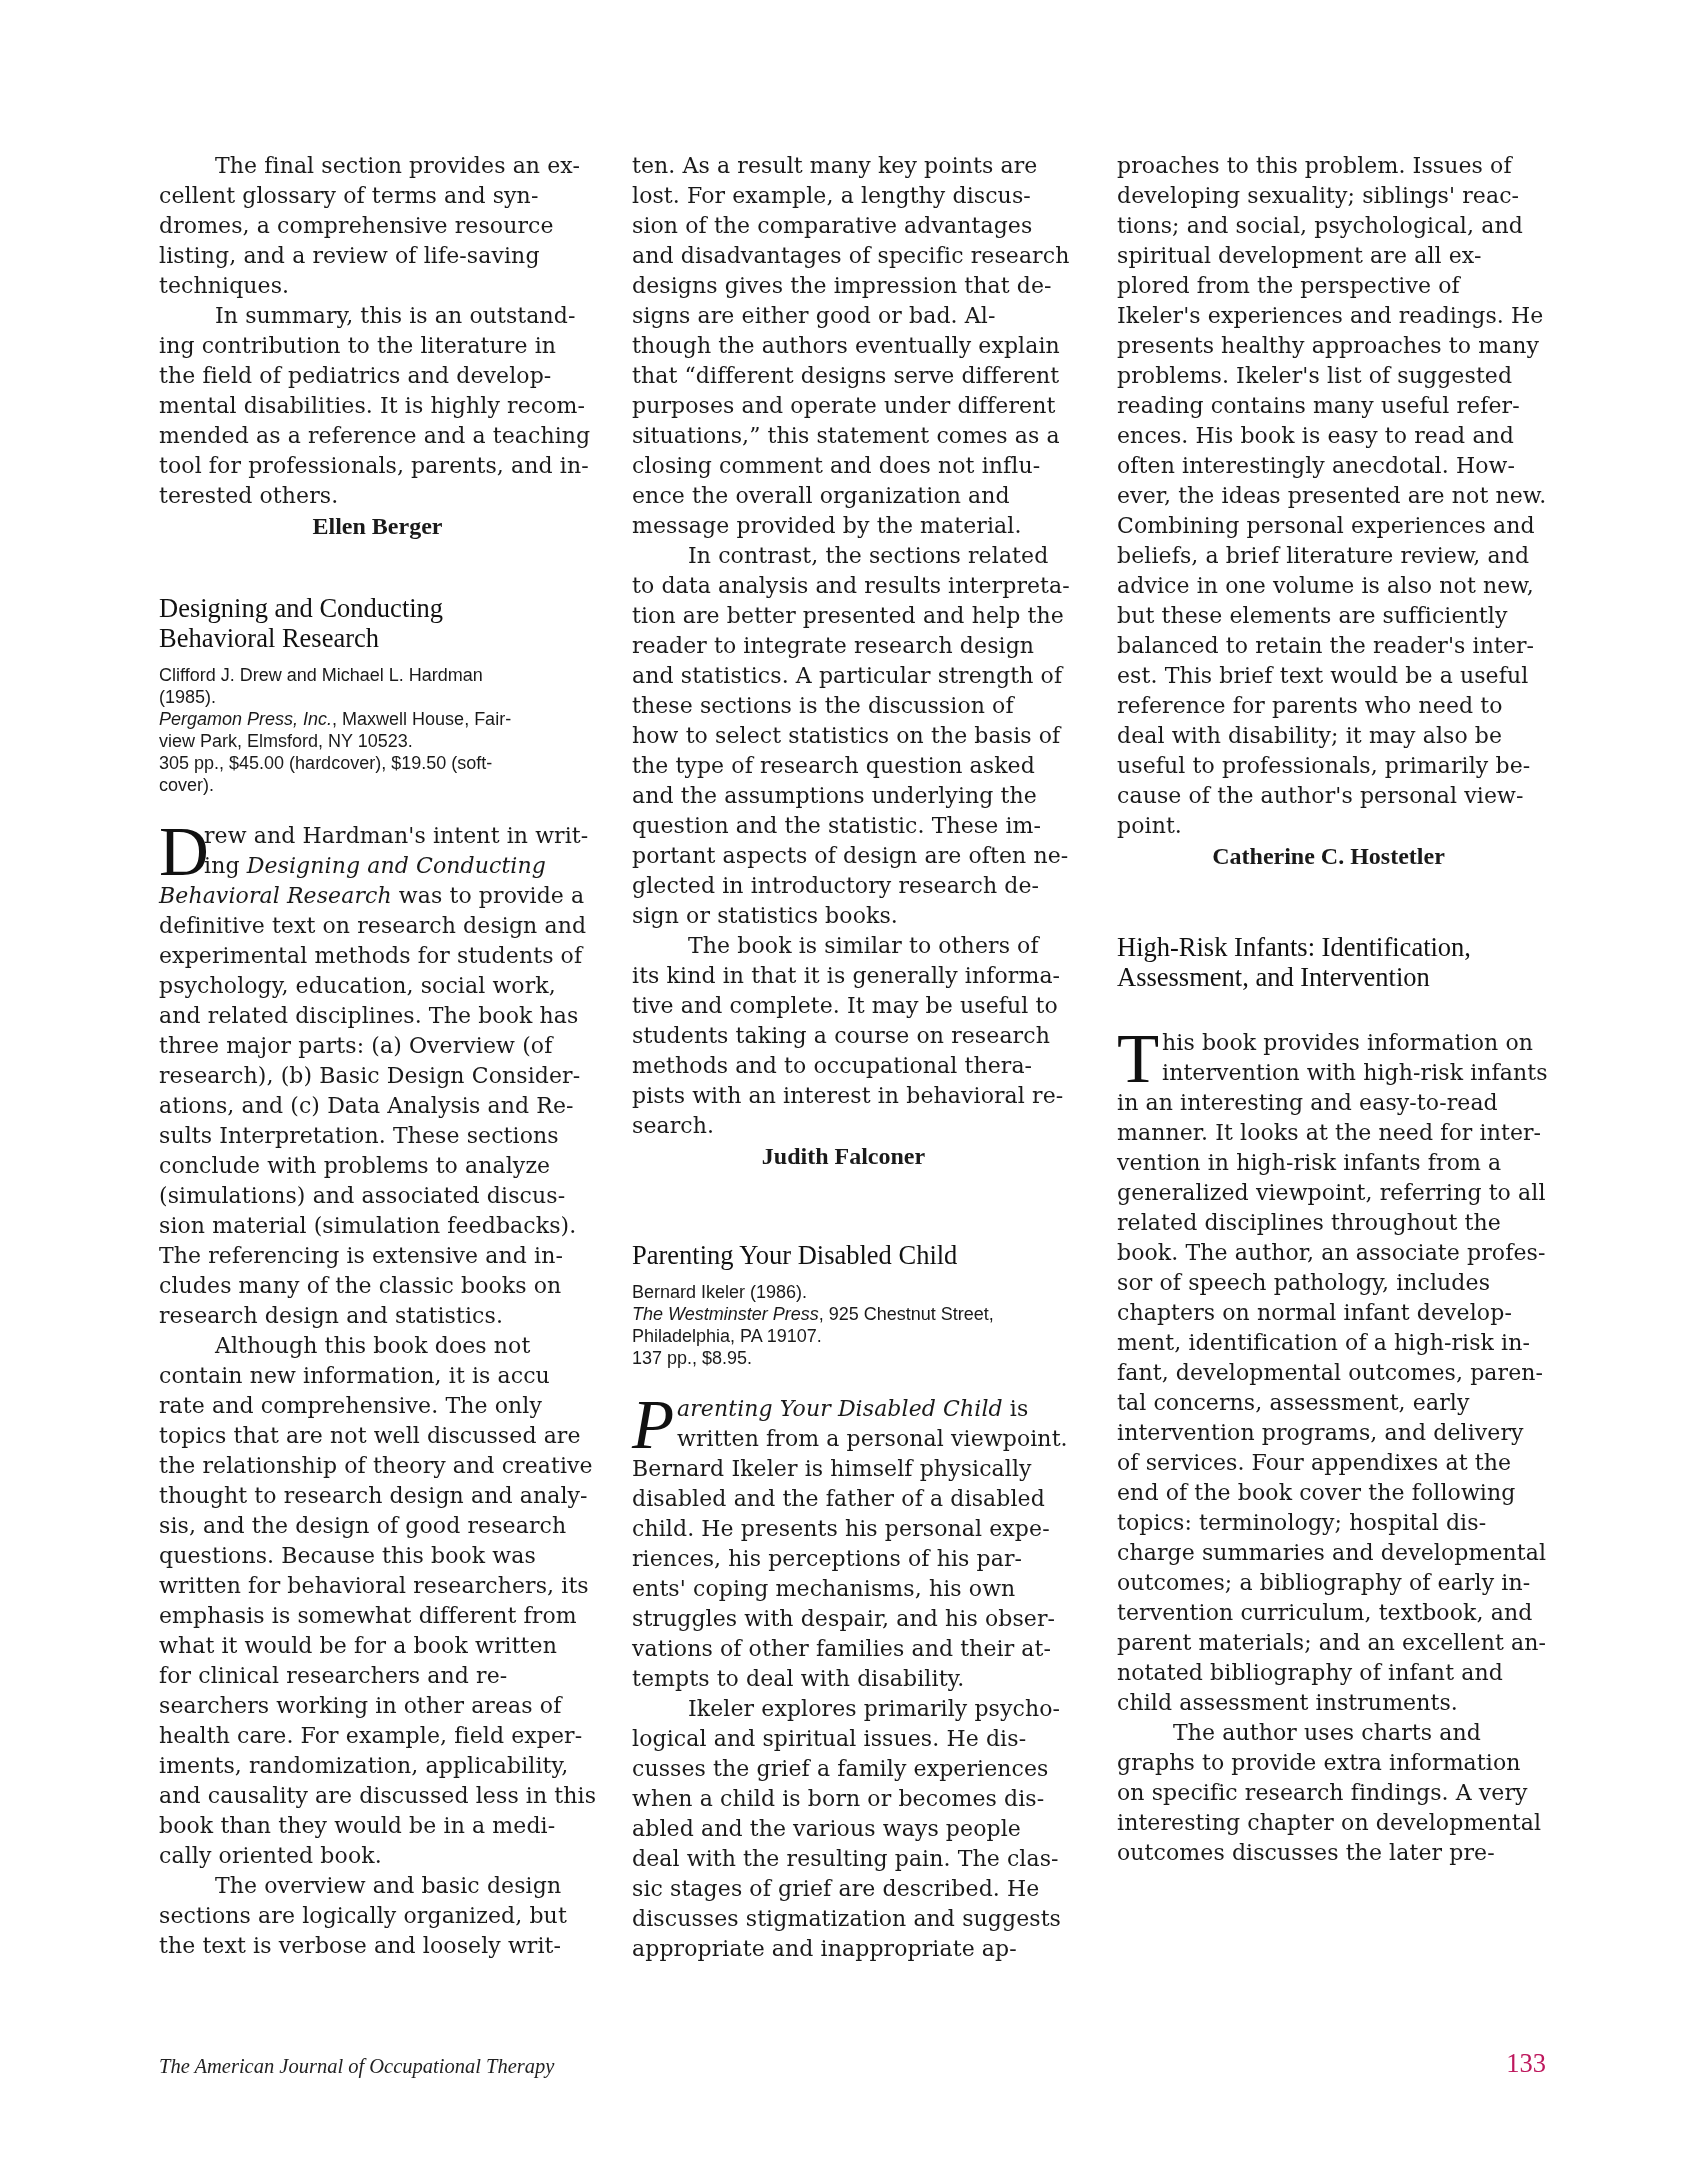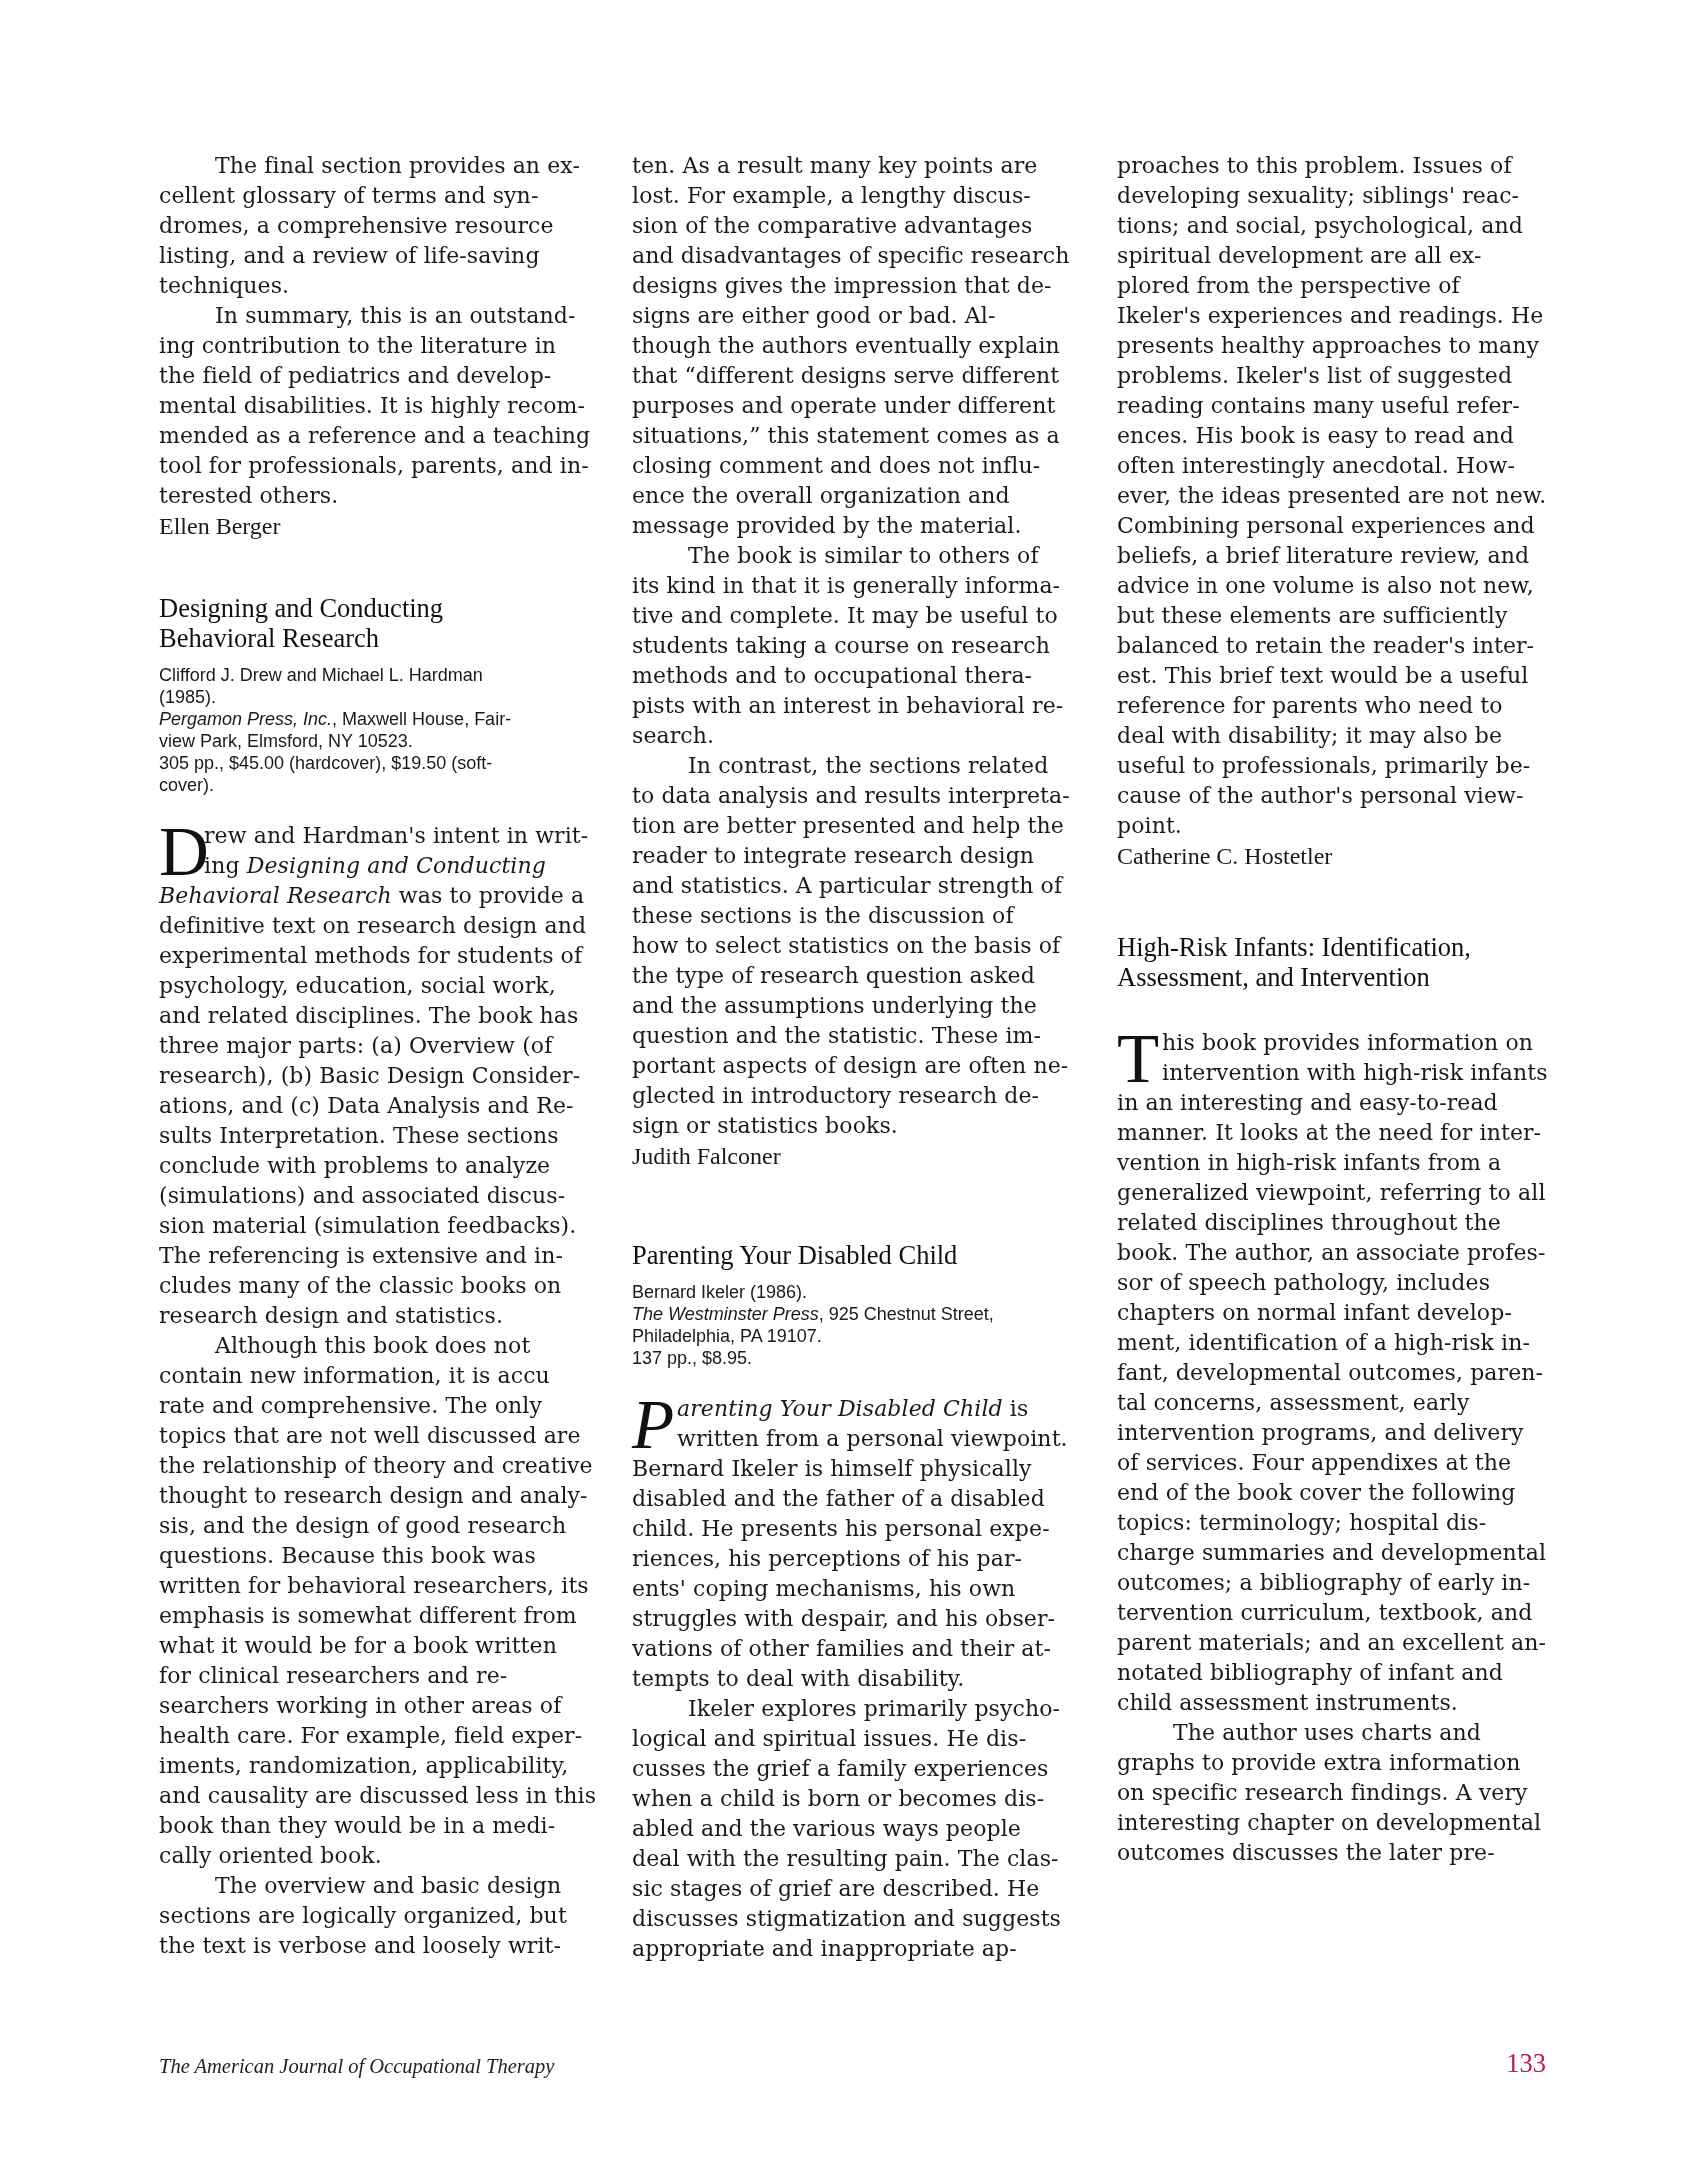--- a/index.html
+++ b/index.html
@@ -16,22 +16,23 @@
       height: 30px;
       white-space: nowrap;
       letter-spacing: 0.1px;
     }
     .indent { padding-left: 56px; }
     .sig {
       font-family: "Liberation Serif", "DejaVu Serif", serif;
       font-size: 24px;
       line-height: 30px;
       height: 30px;
-      text-align: left;
-      white-space: nowrap;
+      text-align: center;
+      white-space: nowrap;
+      font-weight: bold;
     }
     .title {
       font-family: "Liberation Serif", "DejaVu Serif", serif;
       font-size: 26.5px;
       line-height: 30px;
       white-space: nowrap;
       color: #111;
     }
     .meta {
       font-family: "Liberation Sans", "DejaVu Sans", sans-serif;
@@ -175,42 +176,42 @@
         <div class="line">signs are either good or bad. Al-</div>
         <div class="line">though the authors eventually explain</div>
         <div class="line">that “different designs serve different</div>
         <div class="line">purposes and operate under different</div>
         <div class="line">situations,” this statement comes as a</div>
         <div class="line">closing comment and does not influ-</div>
         <div class="line">ence the overall organization and</div>
         <div class="line">message provided by the material.</div>
       </div>
     <div>
-        <div class="line indent">The book is similar to others of</div>
-        <div class="line">its kind in that it is generally informa-</div>
-        <div class="line">tive and complete. It may be useful to</div>
-        <div class="line">students taking a course on research</div>
-        <div class="line">methods and to occupational thera-</div>
-        <div class="line">pists with an interest in behavioral re-</div>
-        <div class="line">search.</div>
-      </div>
-    <div>
         <div class="line indent">In contrast, the sections related</div>
         <div class="line">to data analysis and results interpreta-</div>
         <div class="line">tion are better presented and help the</div>
         <div class="line">reader to integrate research design</div>
         <div class="line">and statistics. A particular strength of</div>
         <div class="line">these sections is the discussion of</div>
         <div class="line">how to select statistics on the basis of</div>
         <div class="line">the type of research question asked</div>
         <div class="line">and the assumptions underlying the</div>
         <div class="line">question and the statistic. These im-</div>
         <div class="line">portant aspects of design are often ne-</div>
         <div class="line">glected in introductory research de-</div>
         <div class="line">sign or statistics books.</div>
+      </div>
+    <div>
+        <div class="line indent">The book is similar to others of</div>
+        <div class="line">its kind in that it is generally informa-</div>
+        <div class="line">tive and complete. It may be useful to</div>
+        <div class="line">students taking a course on research</div>
+        <div class="line">methods and to occupational thera-</div>
+        <div class="line">pists with an interest in behavioral re-</div>
+        <div class="line">search.</div>
       </div>
     <div class="sig">Judith Falconer</div>
 
     <div style="height:69px"></div>
 
     <div>
       <div class="title">Parenting Your Disabled Child</div>
     </div>
     <div style="height:10.6px"></div>
     <div>

